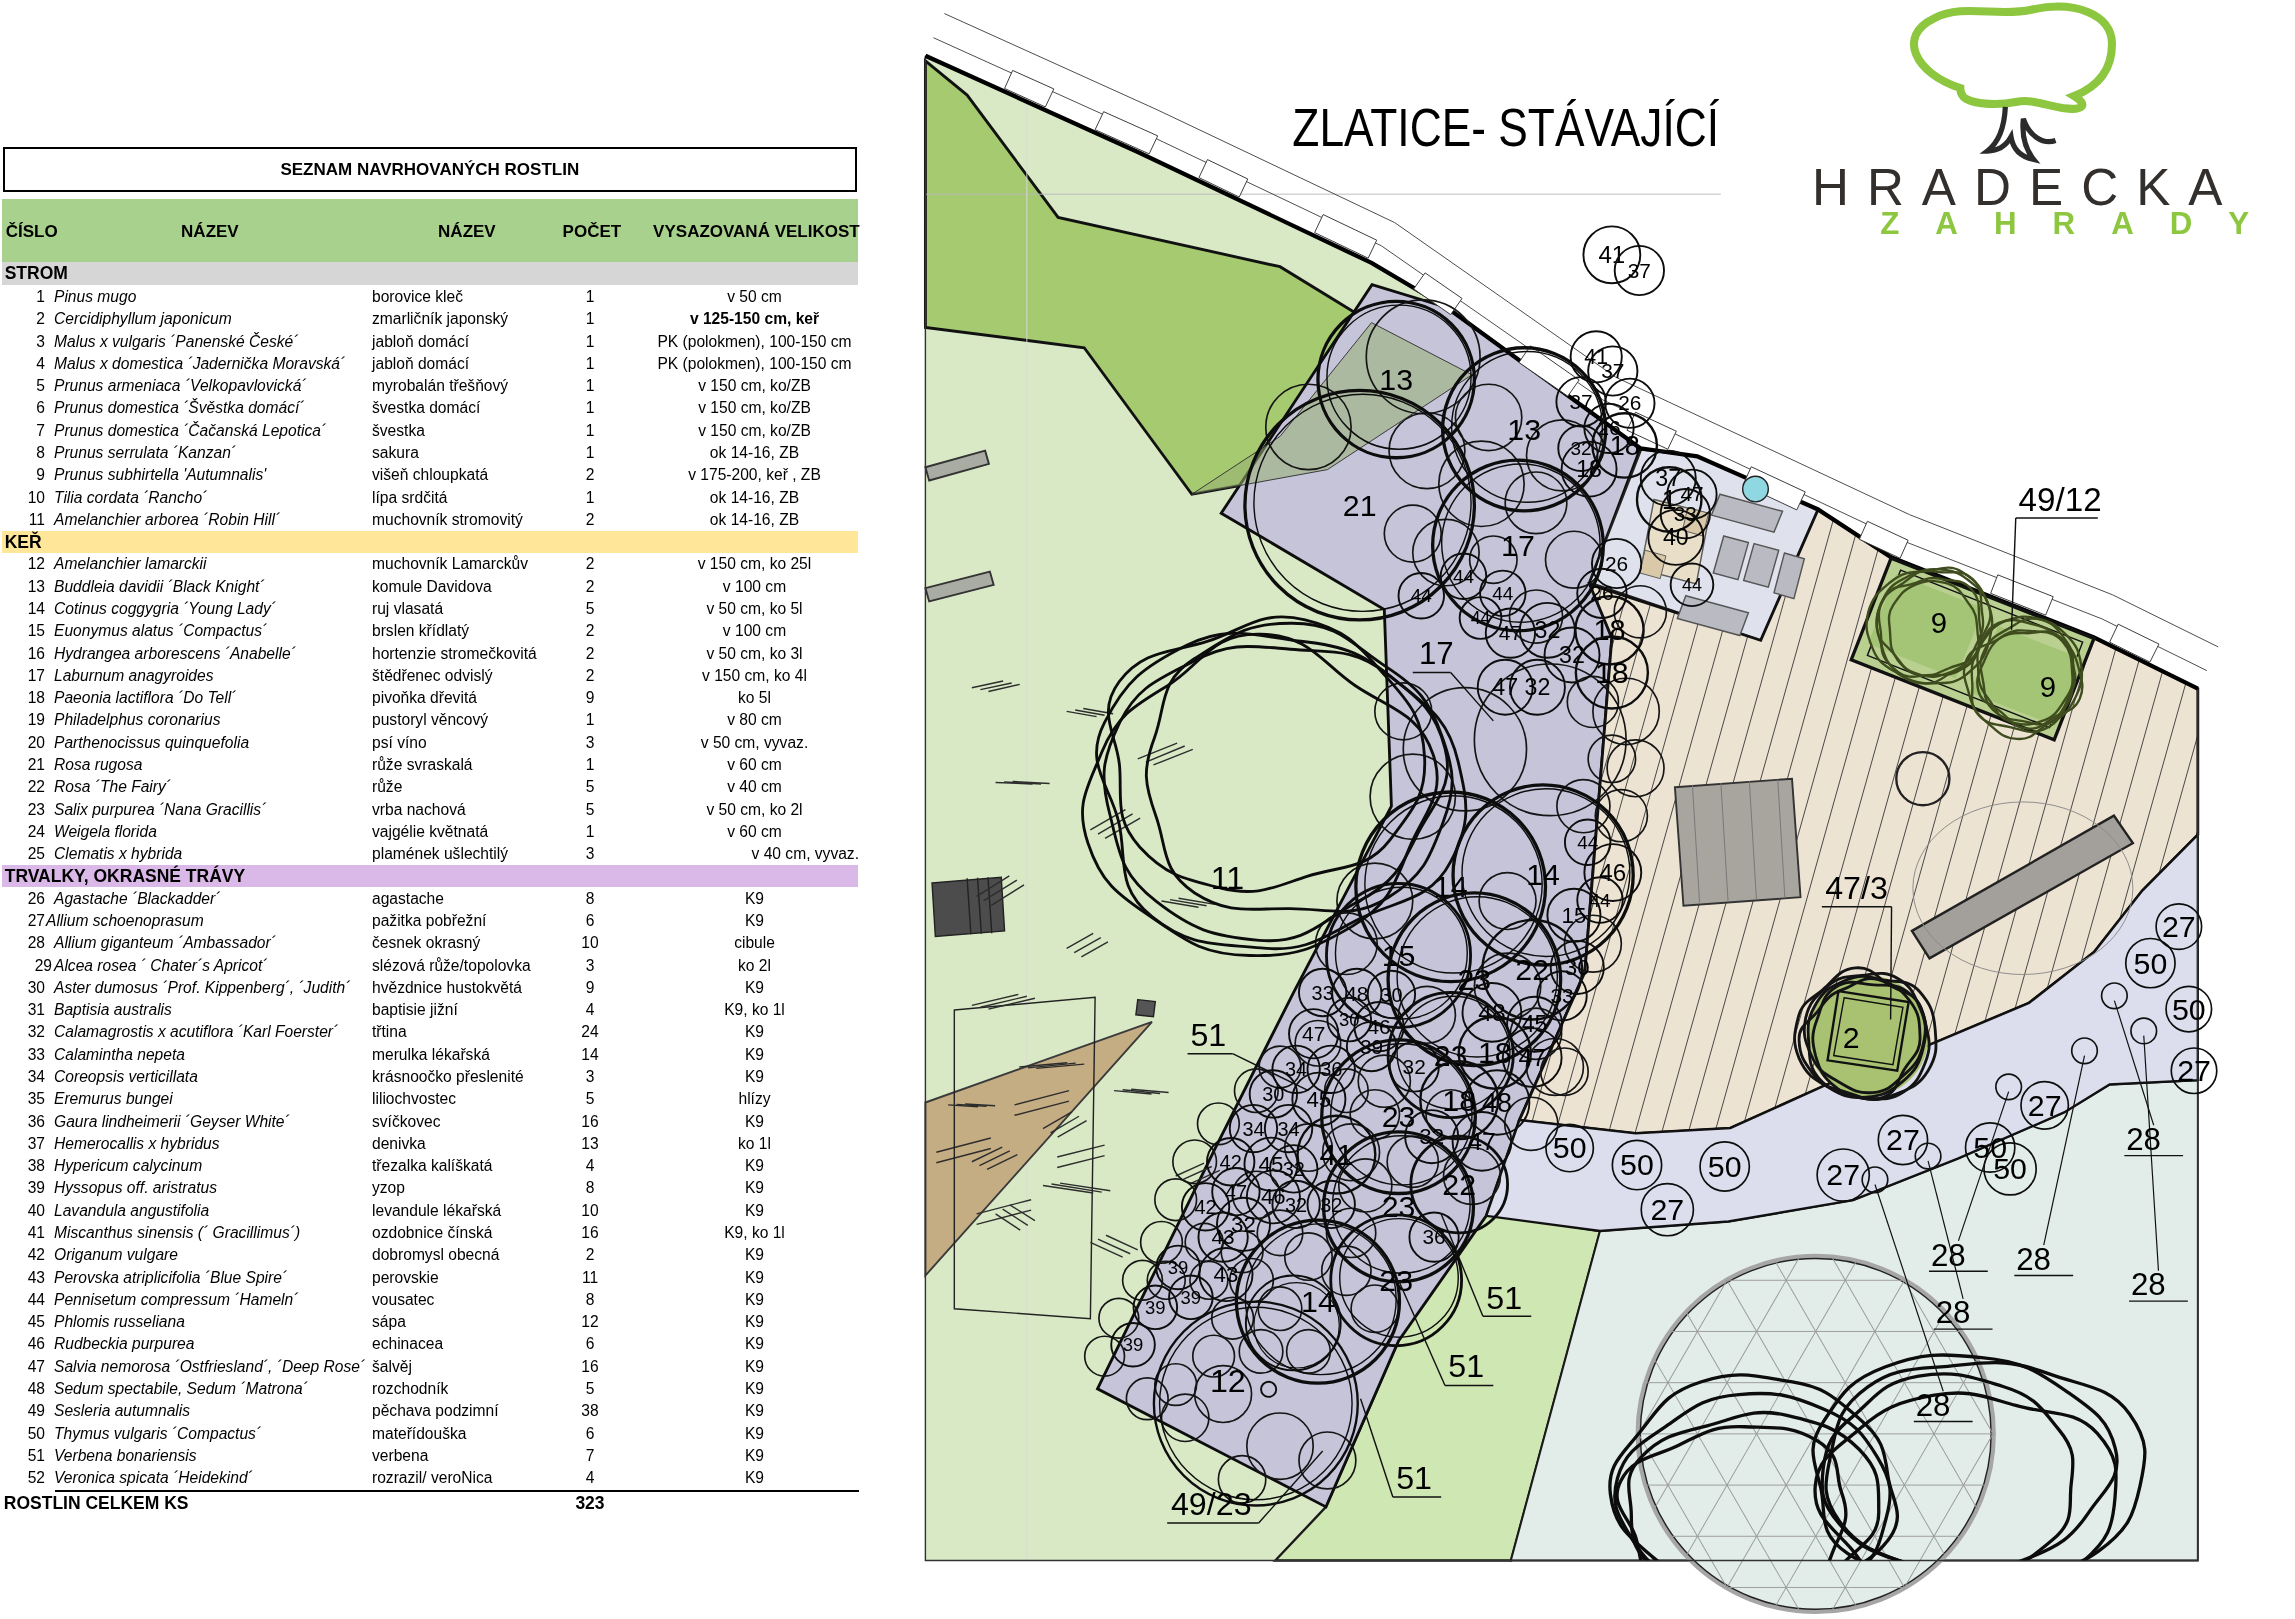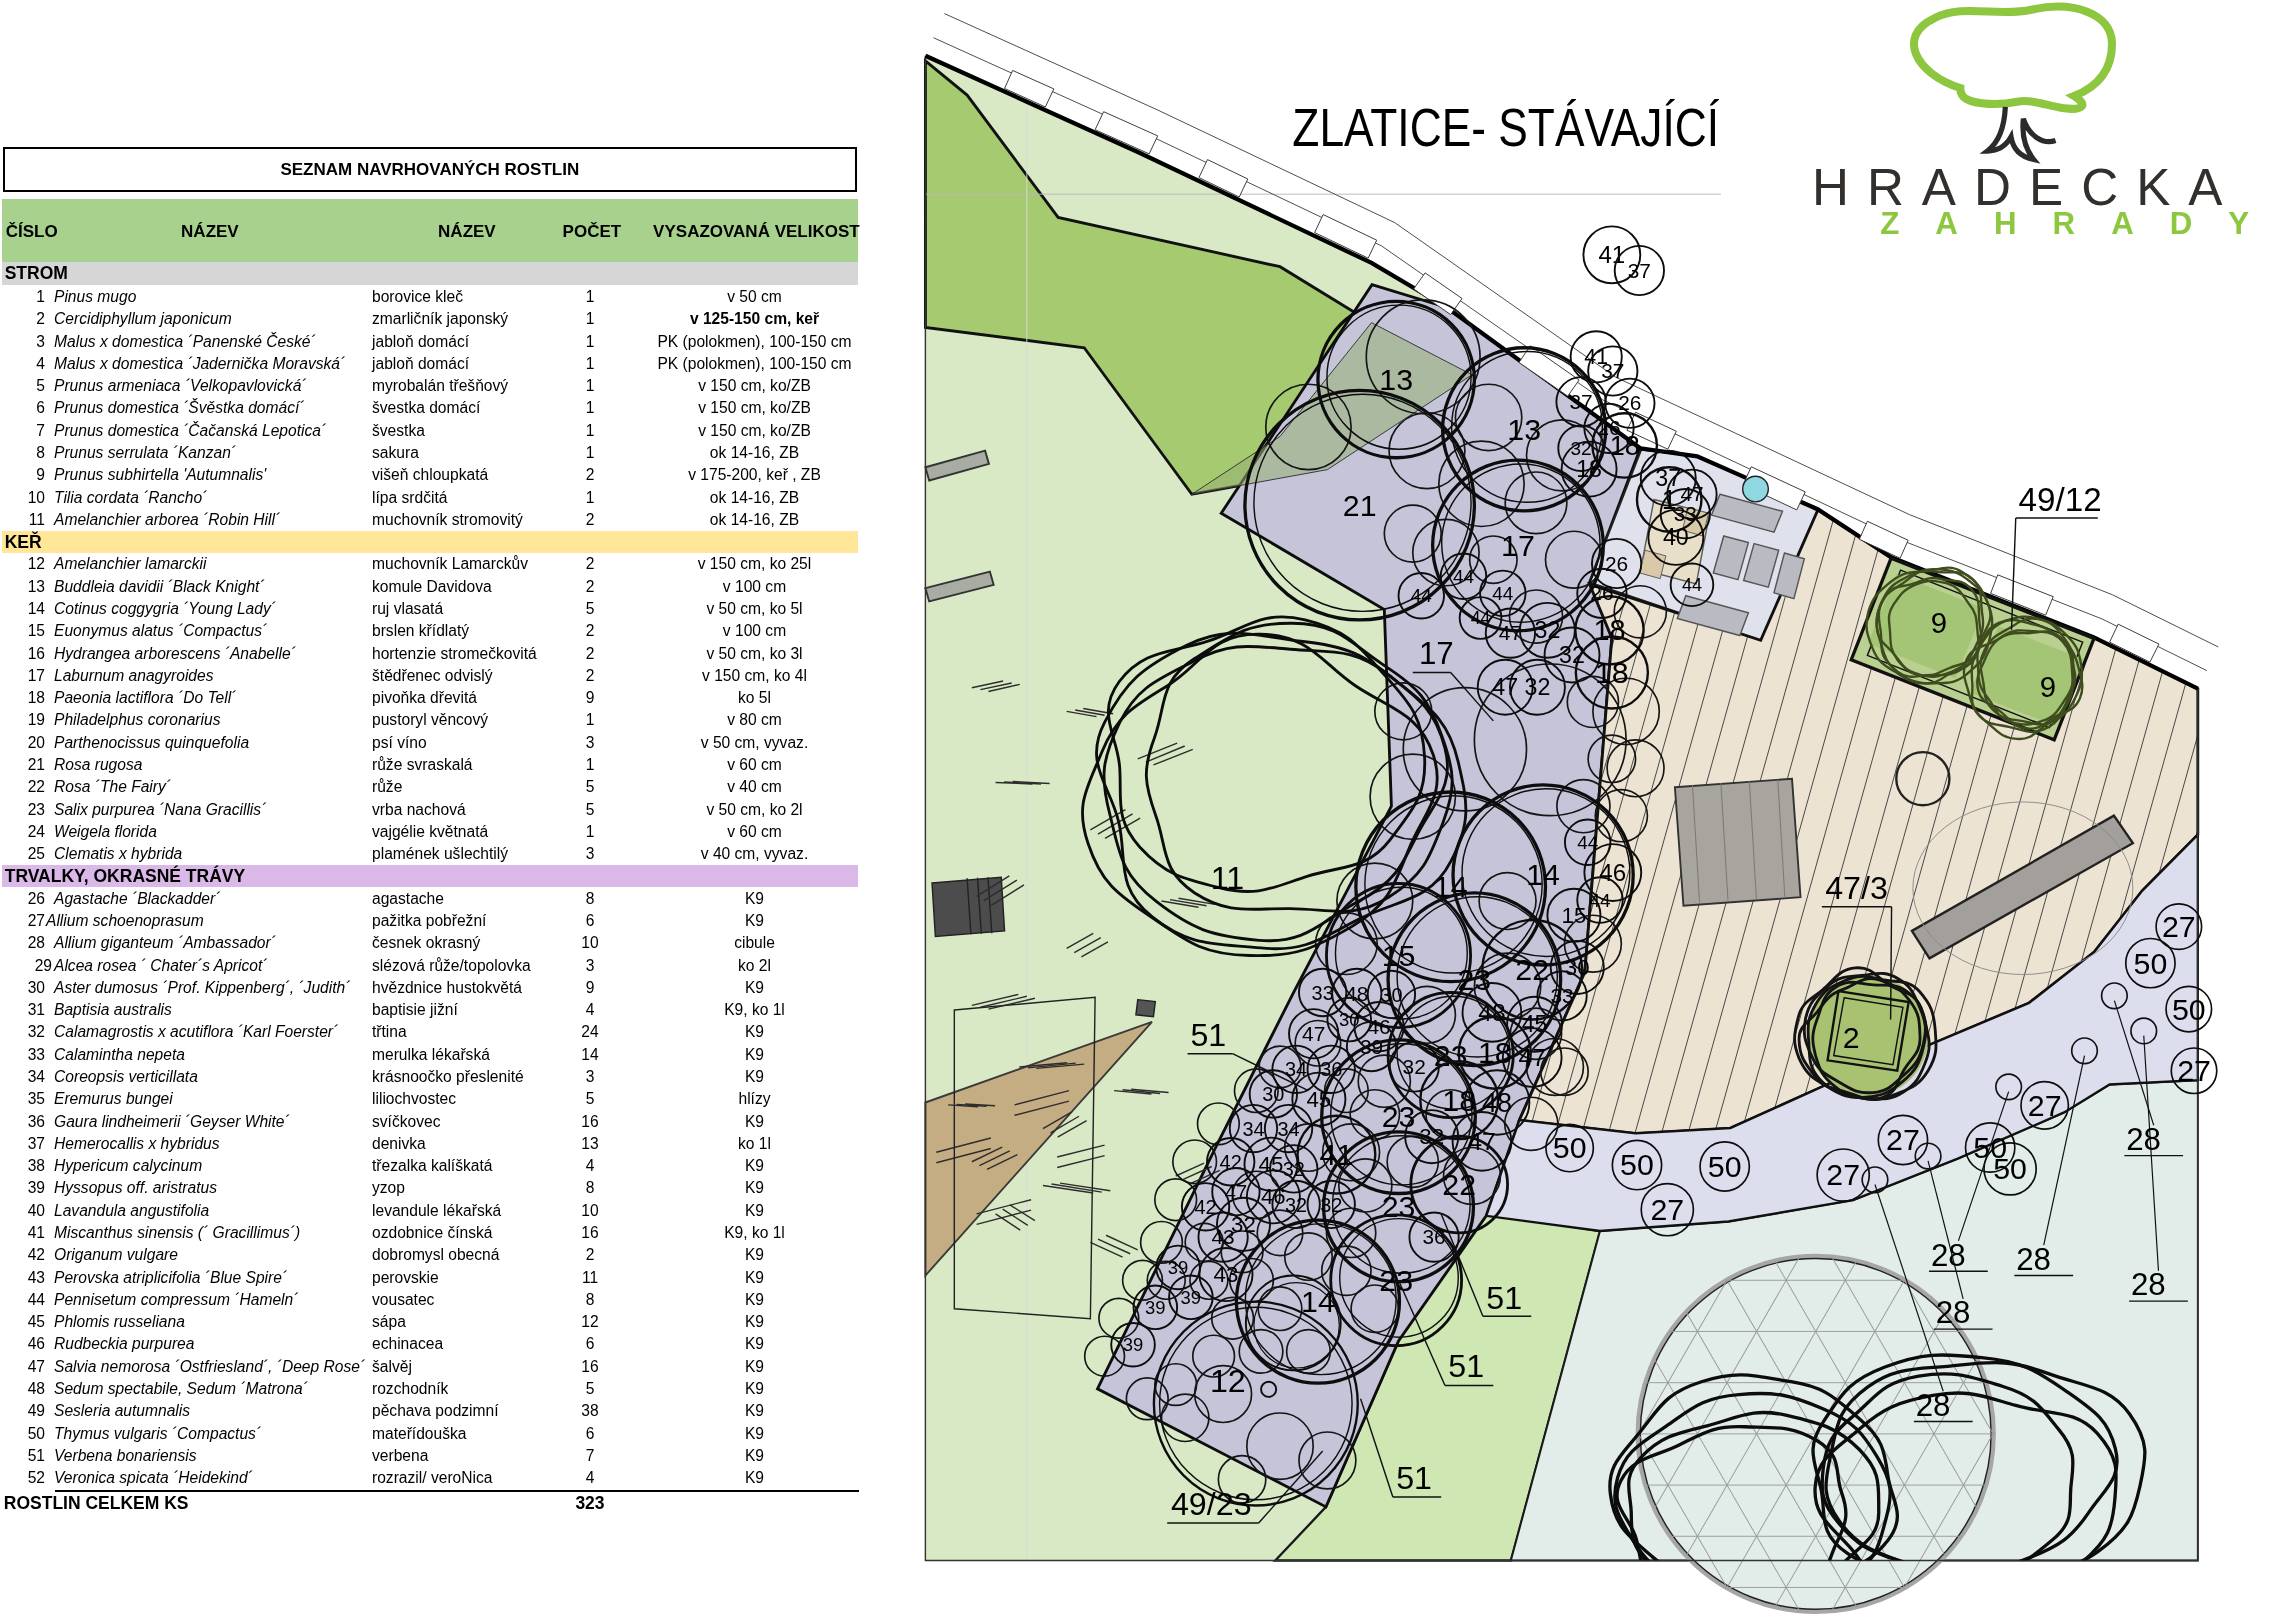--- a/index.html
+++ b/index.html
@@ -30,21 +30,21 @@
       </div>
 <div style="position:absolute;left:0;top:308px;width:868px;height:22px;font-size:15.6px;line-height:22px;">
         <span style="position:absolute;left:0;width:45px;text-align:right;">2</span>
         <span style="position:absolute;left:54px;font-style:italic;white-space:nowrap;">Cercidiphyllum japonicum</span>
         <span style="position:absolute;left:372px;white-space:nowrap;">zmarličník japonský</span>
         <span style="position:absolute;left:545px;width:90px;text-align:center;">1</span>
         <span style="position:absolute;left:650px;width:209px;text-align:center;white-space:nowrap;font-weight:bold;">v 125-150 cm, keř</span>
       </div>
 <div style="position:absolute;left:0;top:331px;width:868px;height:22px;font-size:15.6px;line-height:22px;">
         <span style="position:absolute;left:0;width:45px;text-align:right;">3</span>
-        <span style="position:absolute;left:54px;font-style:italic;white-space:nowrap;">Malus x domestica  ´Panenské České´</span>
+        <span style="position:absolute;left:54px;font-style:italic;white-space:nowrap;">Malus x vulgaris  ´Panenské České´</span>
         <span style="position:absolute;left:372px;white-space:nowrap;">jabloň domácí</span>
         <span style="position:absolute;left:545px;width:90px;text-align:center;">1</span>
         <span style="position:absolute;left:650px;width:209px;text-align:center;white-space:nowrap;">PK (polokmen), 100-150 cm</span>
       </div>
 <div style="position:absolute;left:0;top:353px;width:868px;height:22px;font-size:15.6px;line-height:22px;">
         <span style="position:absolute;left:0;width:45px;text-align:right;">4</span>
         <span style="position:absolute;left:54px;font-style:italic;white-space:nowrap;">Malus x domestica  ´Jadernička Moravská´</span>
         <span style="position:absolute;left:372px;white-space:nowrap;">jabloň domácí</span>
         <span style="position:absolute;left:545px;width:90px;text-align:center;">1</span>
         <span style="position:absolute;left:650px;width:209px;text-align:center;white-space:nowrap;">PK (polokmen), 100-150 cm</span>
@@ -189,21 +189,21 @@
         <span style="position:absolute;left:54px;font-style:italic;white-space:nowrap;">Weigela florida</span>
         <span style="position:absolute;left:372px;white-space:nowrap;">vajgélie květnatá</span>
         <span style="position:absolute;left:545px;width:90px;text-align:center;">1</span>
         <span style="position:absolute;left:650px;width:209px;text-align:center;white-space:nowrap;">v 60 cm</span>
       </div>
 <div style="position:absolute;left:0;top:843px;width:868px;height:22px;font-size:15.6px;line-height:22px;">
         <span style="position:absolute;left:0;width:45px;text-align:right;">25</span>
         <span style="position:absolute;left:54px;font-style:italic;white-space:nowrap;">Clematis x hybrida</span>
         <span style="position:absolute;left:372px;white-space:nowrap;">plamének ušlechtilý</span>
         <span style="position:absolute;left:545px;width:90px;text-align:center;">3</span>
-        <span style="position:absolute;left:650px;width:209px;text-align:center;white-space:nowrap;">v 40 cm, vyvaz.</span>
+        <span style="position:absolute;left:650px;width:209px;text-align:right;white-space:nowrap;">v 40 cm, vyvaz.</span>
       </div>
 
 <div style="position:absolute;left:1.9px;top:865px;width:856px;height:22px;background:#DAB9E8;font-weight:bold;font-size:17.5px;line-height:22px;padding-left:2.8px;box-sizing:border-box;">TRVALKY, OKRASNÉ TRÁVY</div>
 <div style="position:absolute;left:0;top:888px;width:868px;height:22px;font-size:15.6px;line-height:22px;">
         <span style="position:absolute;left:0;width:45px;text-align:right;">26</span>
         <span style="position:absolute;left:54px;font-style:italic;white-space:nowrap;">Agastache  ´Blackadder´</span>
         <span style="position:absolute;left:372px;white-space:nowrap;">agastache</span>
         <span style="position:absolute;left:545px;width:90px;text-align:center;">8</span>
         <span style="position:absolute;left:650px;width:209px;text-align:center;white-space:nowrap;">K9</span>
       </div>

